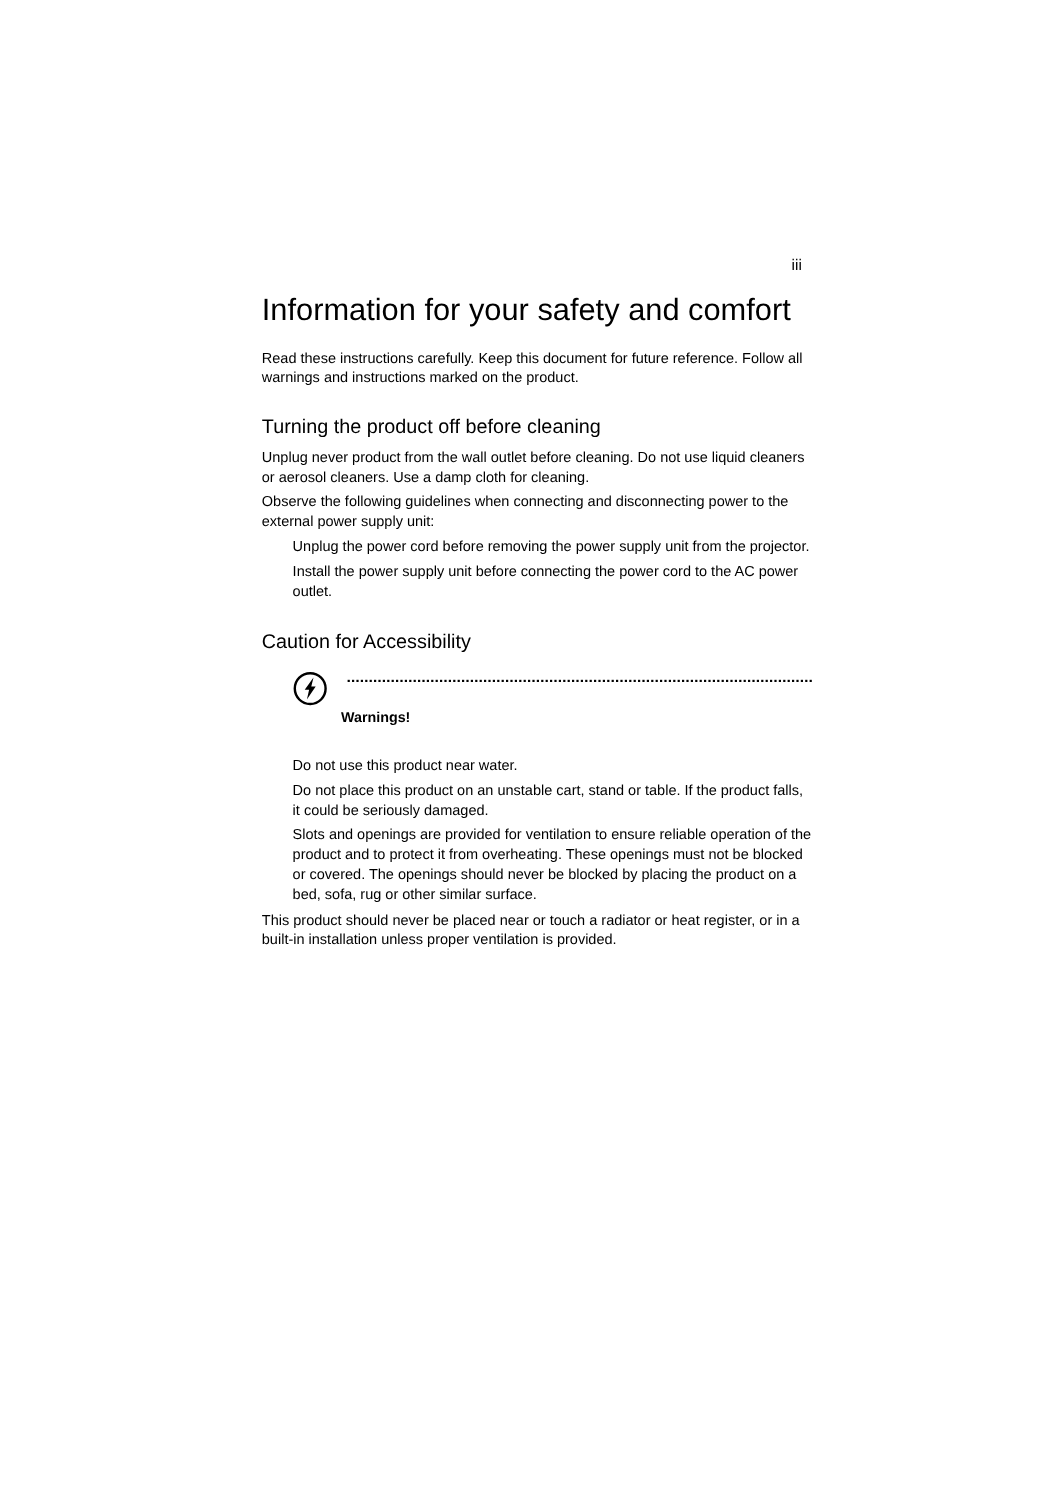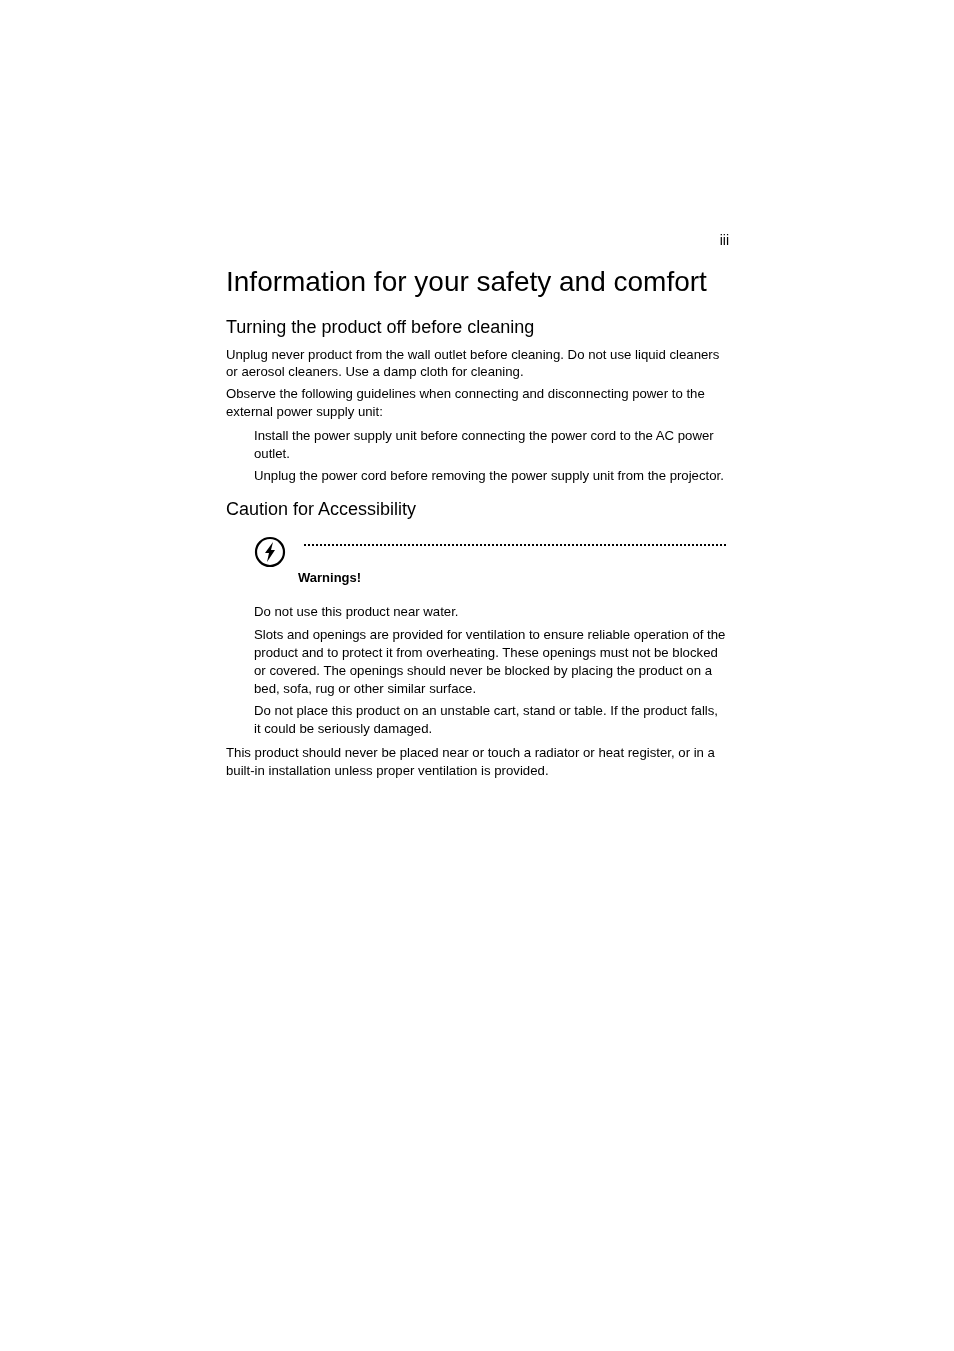--- a/index.html
+++ b/index.html
@@ -16,34 +16,34 @@
       color: #000;
     }
     .page-number {
       position: absolute;
       top: 232px;
       right: 225px;
       font-size: 14px;
     }
     .content {
       position: absolute;
-      left: 226px;
+      left: 238px;
       top: 265px;
       width: 500px;
     }
     h1 {
       font-size: 28px;
       font-weight: 400;
       line-height: 1.2;
       margin-bottom: 18px;
     }
     h2 {
       font-size: 18px;
       font-weight: 400;
-      margin-top: 14px;
+      margin-top: 26px;
       margin-bottom: 8px;
     }
     p.body {
       font-size: 13.2px;
       line-height: 1.35;
       margin-bottom: 4px;
     }
     .bullet-block {
       margin-left: 28px;
       margin-top: 6px;
@@ -70,56 +70,57 @@
       flex: 1;
       border-top: 2px dotted #000;
       height: 0;
       margin-left: 6px;
       margin-top: -14px;
     }
     .warnings-label {
       font-size: 13px;
       font-weight: 700;
       margin-left: 72px;
-      margin-bottom: 18px;
+      margin-bottom: 28px;
       margin-top: -4px;
     }
   </style>
 </head>
 <body>
 
 <div class="page-number">iii</div>
 
 <div class="content">
 
   <h1>Information for your safety and comfort</h1>
 
+  <p class="body">Read these instructions carefully. Keep this document for future reference. Follow all warnings and instructions marked on the product.</p>
 
   <h2>Turning the product off before cleaning</h2>
   <p class="body">Unplug never product from the wall outlet before cleaning. Do not use liquid cleaners or aerosol cleaners. Use a damp cloth for cleaning.</p>
 
   <p class="body">Observe the following guidelines when connecting and disconnecting power to the external power supply unit:</p>
   <div class="bullet-block">
+    <p>Unplug the power cord before removing the power supply unit from the projector.</p>
     <p>Install the power supply unit before connecting the power cord to the AC power outlet.</p>
-    <p>Unplug the power cord before removing the power supply unit from the projector.</p>
   </div>
 
   <h2>Caution for Accessibility</h2>
 
   <div class="warning-row">
     <svg class="warning-icon" viewBox="0 0 32 32">
       <ellipse cx="16" cy="16" rx="14" ry="14" fill="none" stroke="#000" stroke-width="2.2"></ellipse>
       <path d="M 19 6 L 11 17 L 15 17 L 13 26 L 21 14 L 17 14 Z" fill="#000"></path>
     </svg>
     <div class="warning-divider"></div>
   </div>
   <div class="warnings-label">Warnings!</div>
 
   <div class="bullet-block">
     <p>Do not use this product near water.</p>
+    <p>Do not place this product on an unstable cart, stand or table. If the product falls, it could be seriously damaged.</p>
     <p>Slots and openings are provided for ventilation to ensure reliable operation of the product and to protect it from overheating. These openings must not be blocked or covered. The openings should never be blocked by placing the product on a bed, sofa, rug or other similar surface.</p>
-    <p>Do not place this product on an unstable cart, stand or table. If the product falls, it could be seriously damaged.</p>
   </div>
 
   <p class="body" style="margin-top:6px;">This product should never be placed near or touch a radiator or heat register, or in a built-in installation unless proper ventilation is provided.</p>
 
 
 </div>
 
 </body></html>

